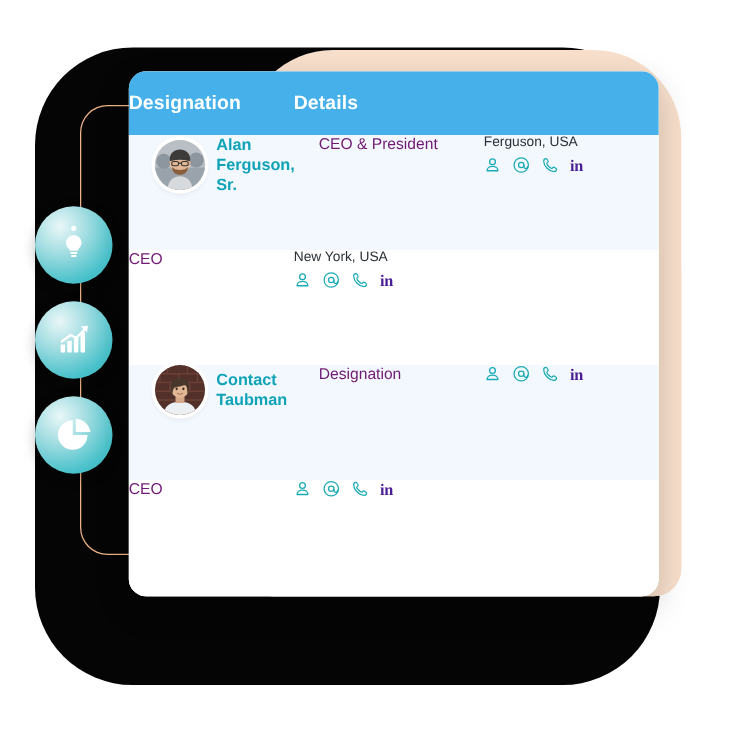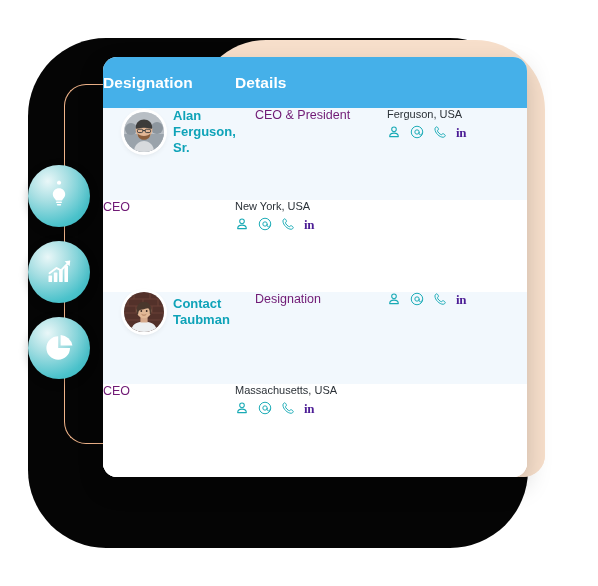--- a/index.html
+++ b/index.html
@@ -368,21 +368,20 @@
                 <path d="M5.4 2.6c-1.2 0-2.6 1.4-2.6 3.1 0 5.6 6.4 11.8 11.7 11.8 1.6 0 3-1.3 3-2.6 0-.8-2.5-2.6-3.3-2.6-.7 0-1.6 1.6-2.3 1.6-1.4 0-5.6-4.1-5.6-5.6 0-.7 1.6-1.5 1.6-2.3 0-.8-1.7-3.4-2.5-3.4z" fill="none" stroke="#19aab5" stroke-width="1.4" stroke-linejoin="round"></path>
               </svg>
             <span class="li-badge">in</span>
           </div>
         </div>
       </div>
 
       <div class="row plain">
         <div class="cell-desig">CEO</div>
         <div class="cell-details">
-          <div class="loc">Massachusetts, USA</div>
           <div class="icon-row">
             <svg class="dicon" width="14" height="14" viewBox="0 0 20 20">
                 <g fill="none" stroke="#19aab5" stroke-width="1.5" stroke-linecap="round" stroke-linejoin="round">
                   <circle cx="10" cy="6.2" r="3.3"></circle>
                   <path d="M3.8 16.6c0-3.1 2.8-5 6.2-5s6.2 1.9 6.2 5z"></path>
                 </g>
               </svg>
             <svg class="dicon" width="14" height="14" viewBox="0 0 20 20">
                 <g fill="none" stroke="#19aab5" stroke-width="1.4">
                   <circle cx="10" cy="10" r="8.2"></circle>

